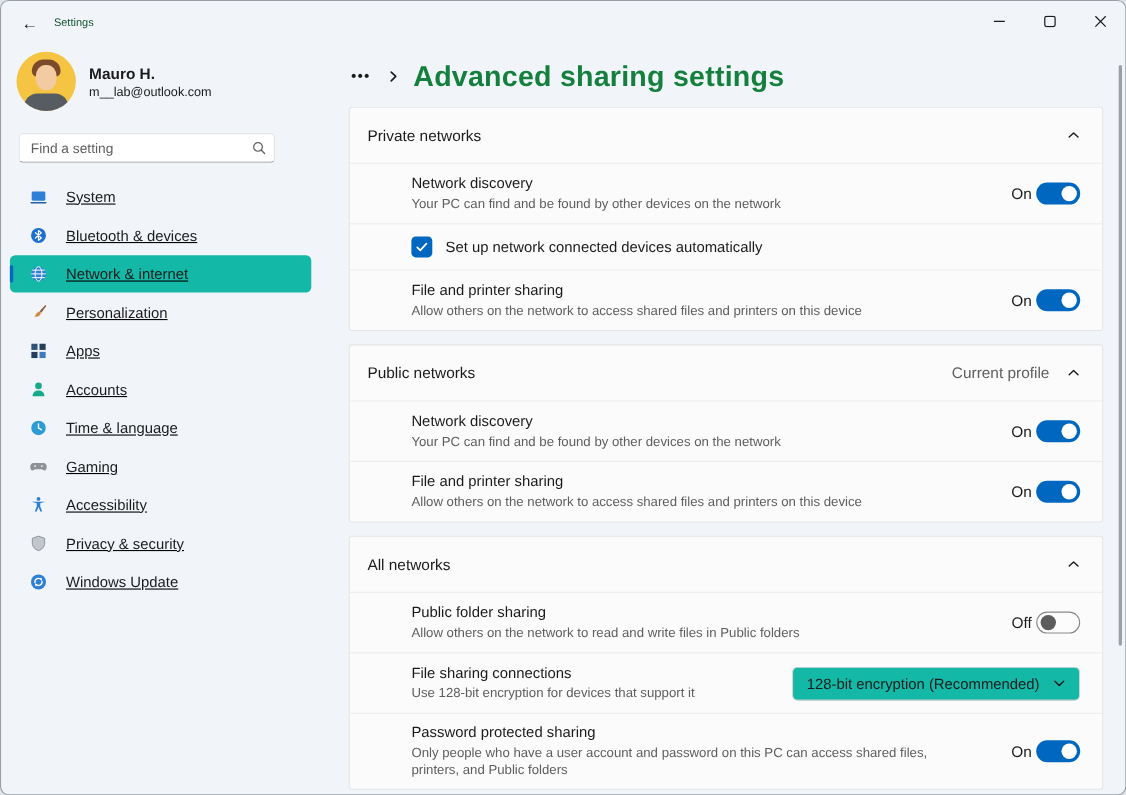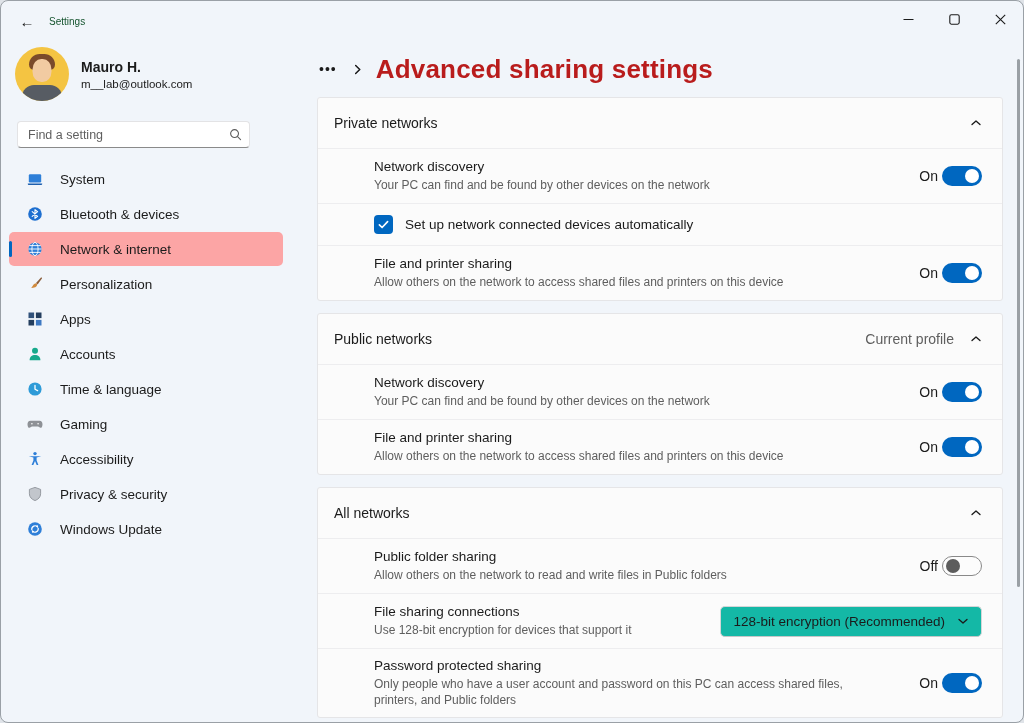--- a/index.html
+++ b/index.html
@@ -26,37 +26,37 @@
   .profile-name{ font-size:14px; font-weight:bold; color:#1b1b1b; }
   .profile-email{ font-size:11.5px; color:#1b1b1b; margin-top:3px; }
 
   .searchbox{ position:relative; margin:4px 40px 14px 16px; width:233px; }
   .searchbox input{ width:100%; height:27px; background:#FFFFFF; border:1px solid #E3E3E5;
     border-bottom:1px solid #8A8A8A; border-radius:4px; padding:0 28px 0 10px;
     font-size:12.5px; color:#1b1b1b; font-family:inherit; }
   .searchbox input::placeholder{ color:#5f5f5f; opacity:1; }
   .search-icon{ position:absolute; right:7px; top:6px; width:15px; height:15px; }
 
-  nav{ margin-top:12px; }
+  nav{ margin-top:12px;text-decoration:underline; }
   .nav-item{ display:flex; align-items:center; height:34px; margin:1px 8px 1px 8px;
     border-radius:5px; position:relative; font-size:13.5px; color:#1b1b1b; cursor:pointer; }
-  .nav-item.selected{ background:#fca5a5; }
+  .nav-item.selected{ background:#14b8a6; }
   .nav-pill{ display:none; position:absolute; left:0; top:9px; width:3px; height:16px;
     border-radius:2px; background:#0067C0; }
   .nav-item.selected .nav-pill{ display:block; }
   .nav-icon{ width:16px; height:16px; margin:0 17px 0 18px; flex:0 0 auto; }
   .nav-icon svg{ width:16px; height:16px; display:block; }
 
   
   .main{ position:absolute; left:316px; top:40px; width:686px; bottom:0; }
   .breadcrumb{ display:flex; align-items:center; height:56px; gap:12px; }
   .ellipsis-btn{ background:none; border:none; font-size:14px; letter-spacing:1px;
     color:#1b1b1b; cursor:pointer; padding:2px 2px; }
   .crumb-chev{ display:flex; }
-  .page-title{ font-size:26px; font-weight:600; color:#b91c1c; letter-spacing:0.2px; }
+  .page-title{ font-size:26px; font-weight:600; color:#15803d; letter-spacing:0.2px; }
 
   .card{ background:#FBFBFB; border:1px solid #E5E5E7; border-radius:3px; margin:0 0 12px 0; overflow:hidden; }
   .card-header{ display:flex; align-items:center; height:50px; padding:0 20px 0 16px;
     font-size:14px; color:#1b1b1b; cursor:pointer; }
   .card-title{ flex:1; }
   .card-badge{ color:#5E5E5E; font-size:14px; margin-right:16px; }
   .chev{ display:flex; }
 
   .row{ display:flex; align-items:center; border-top:1px solid #EDEDEF;
     padding:0 20px 0 56px; min-height:55px; }

